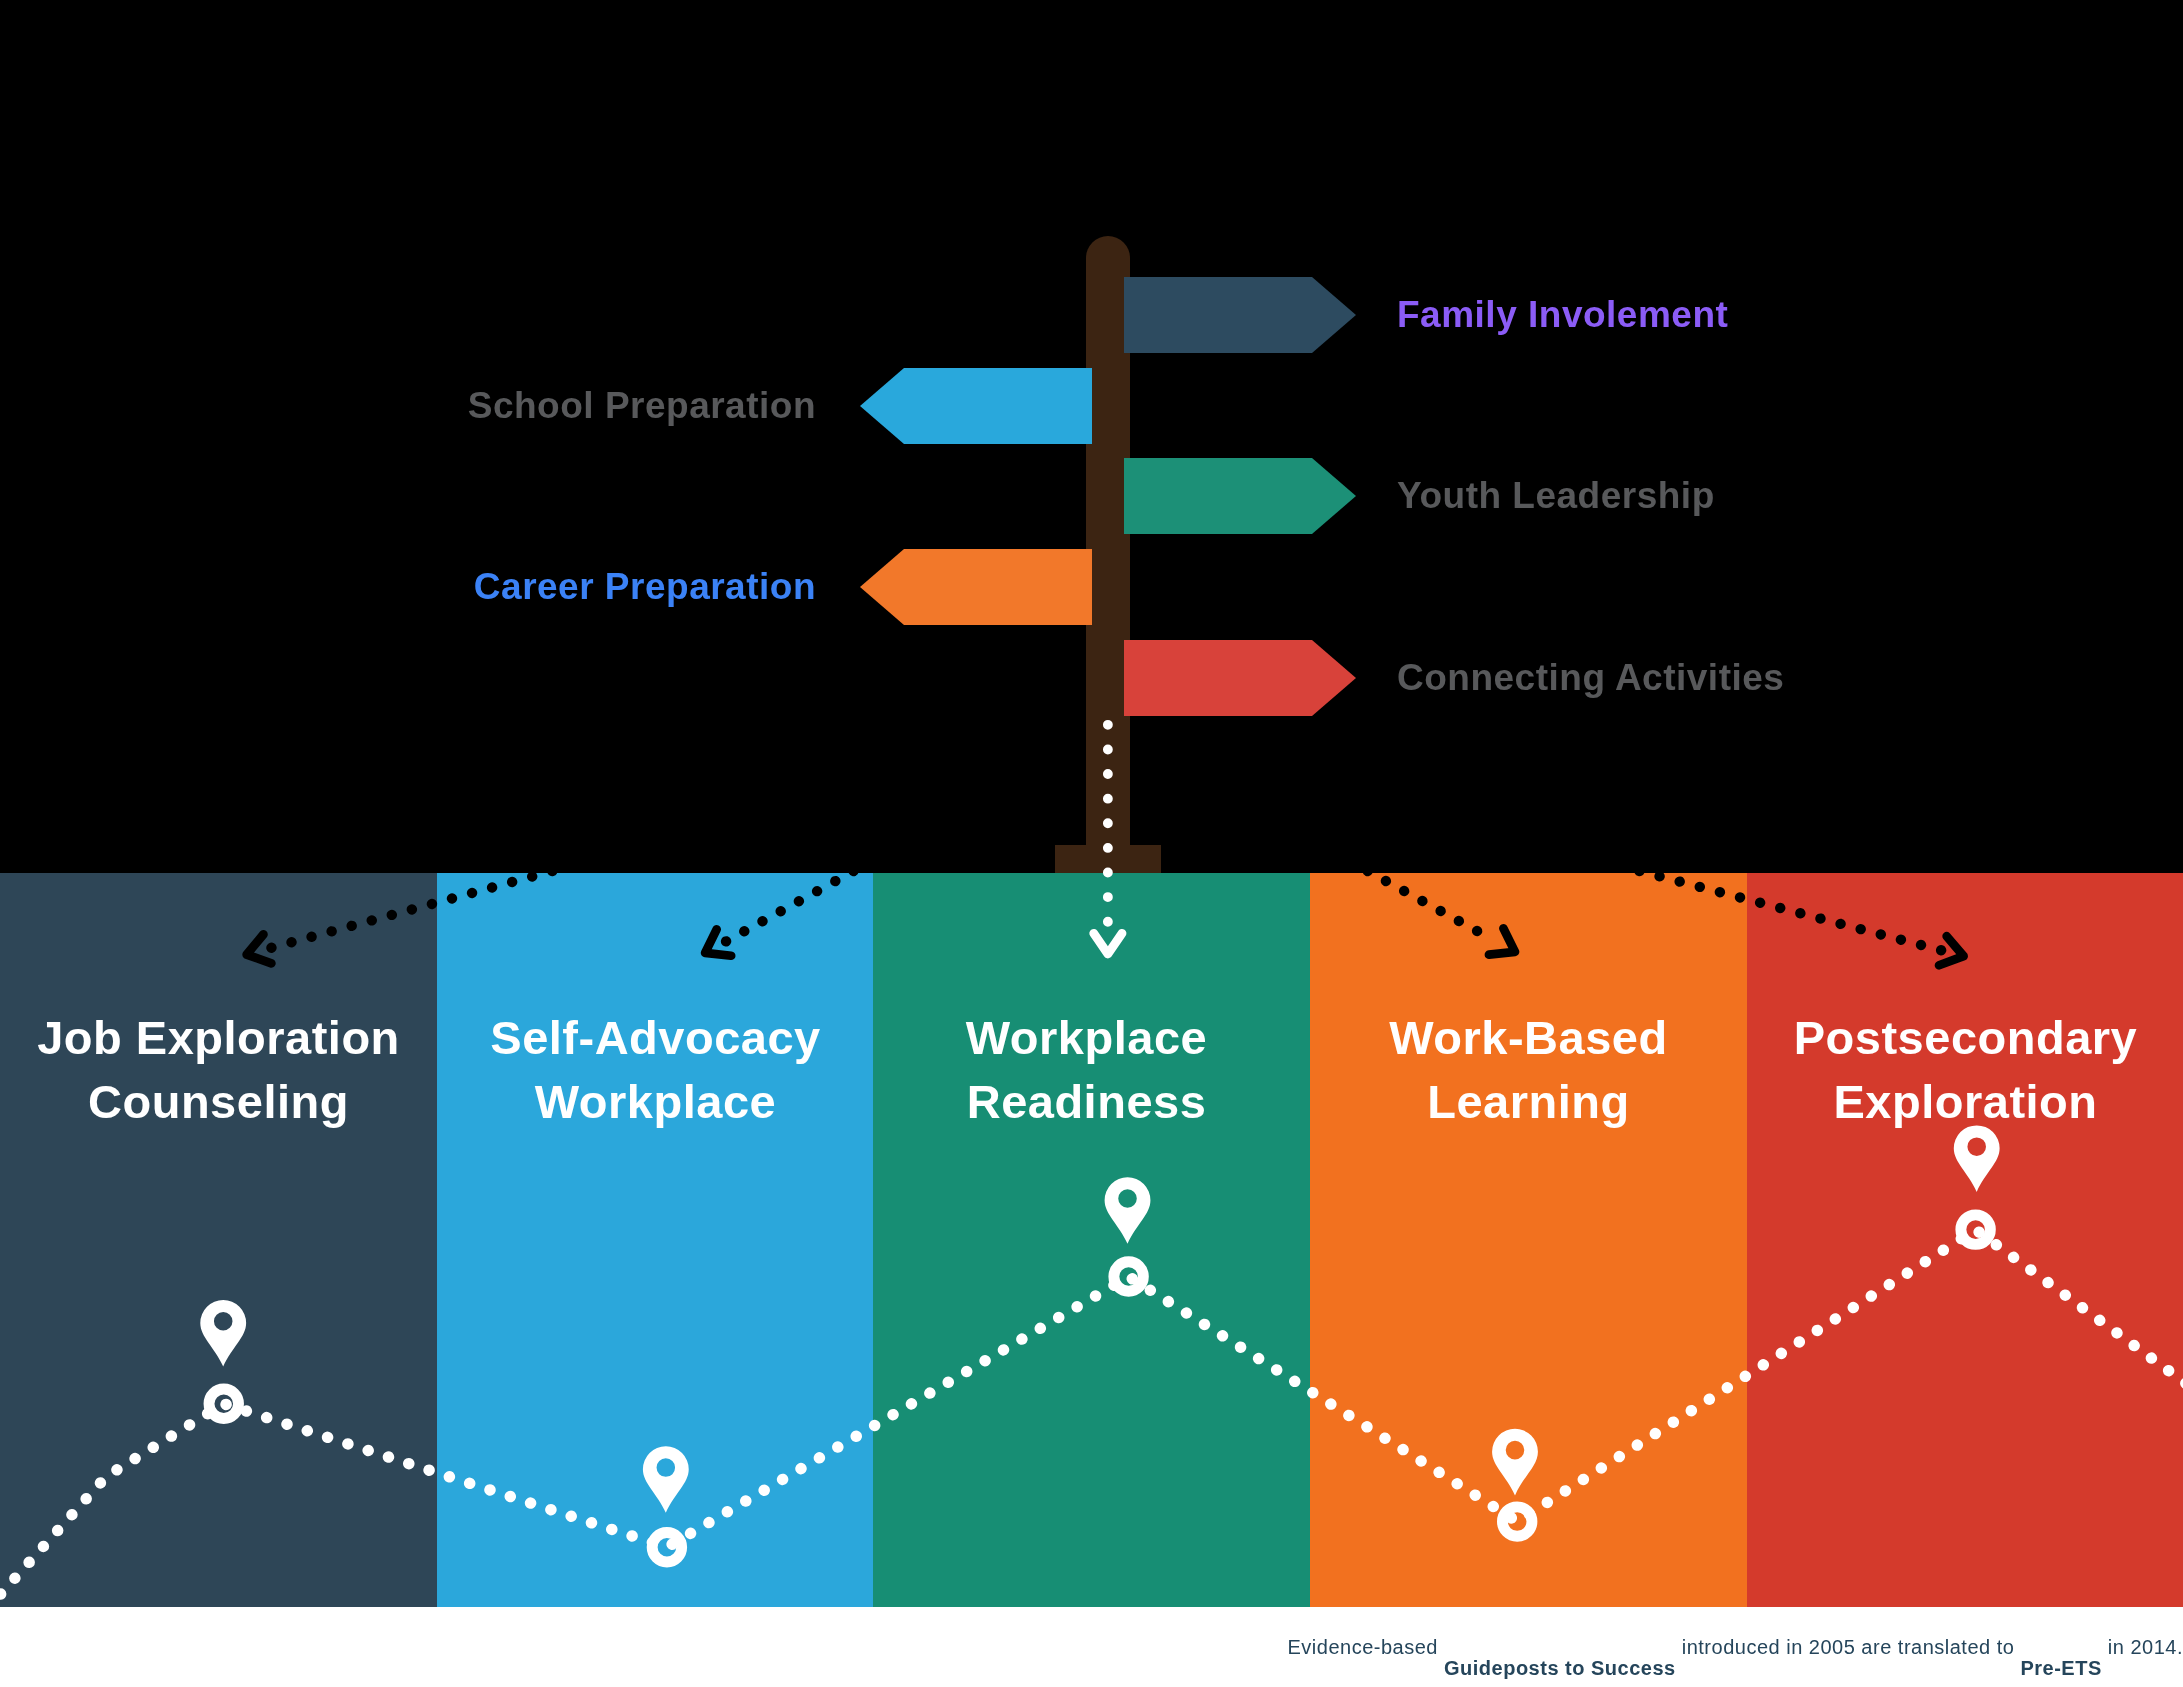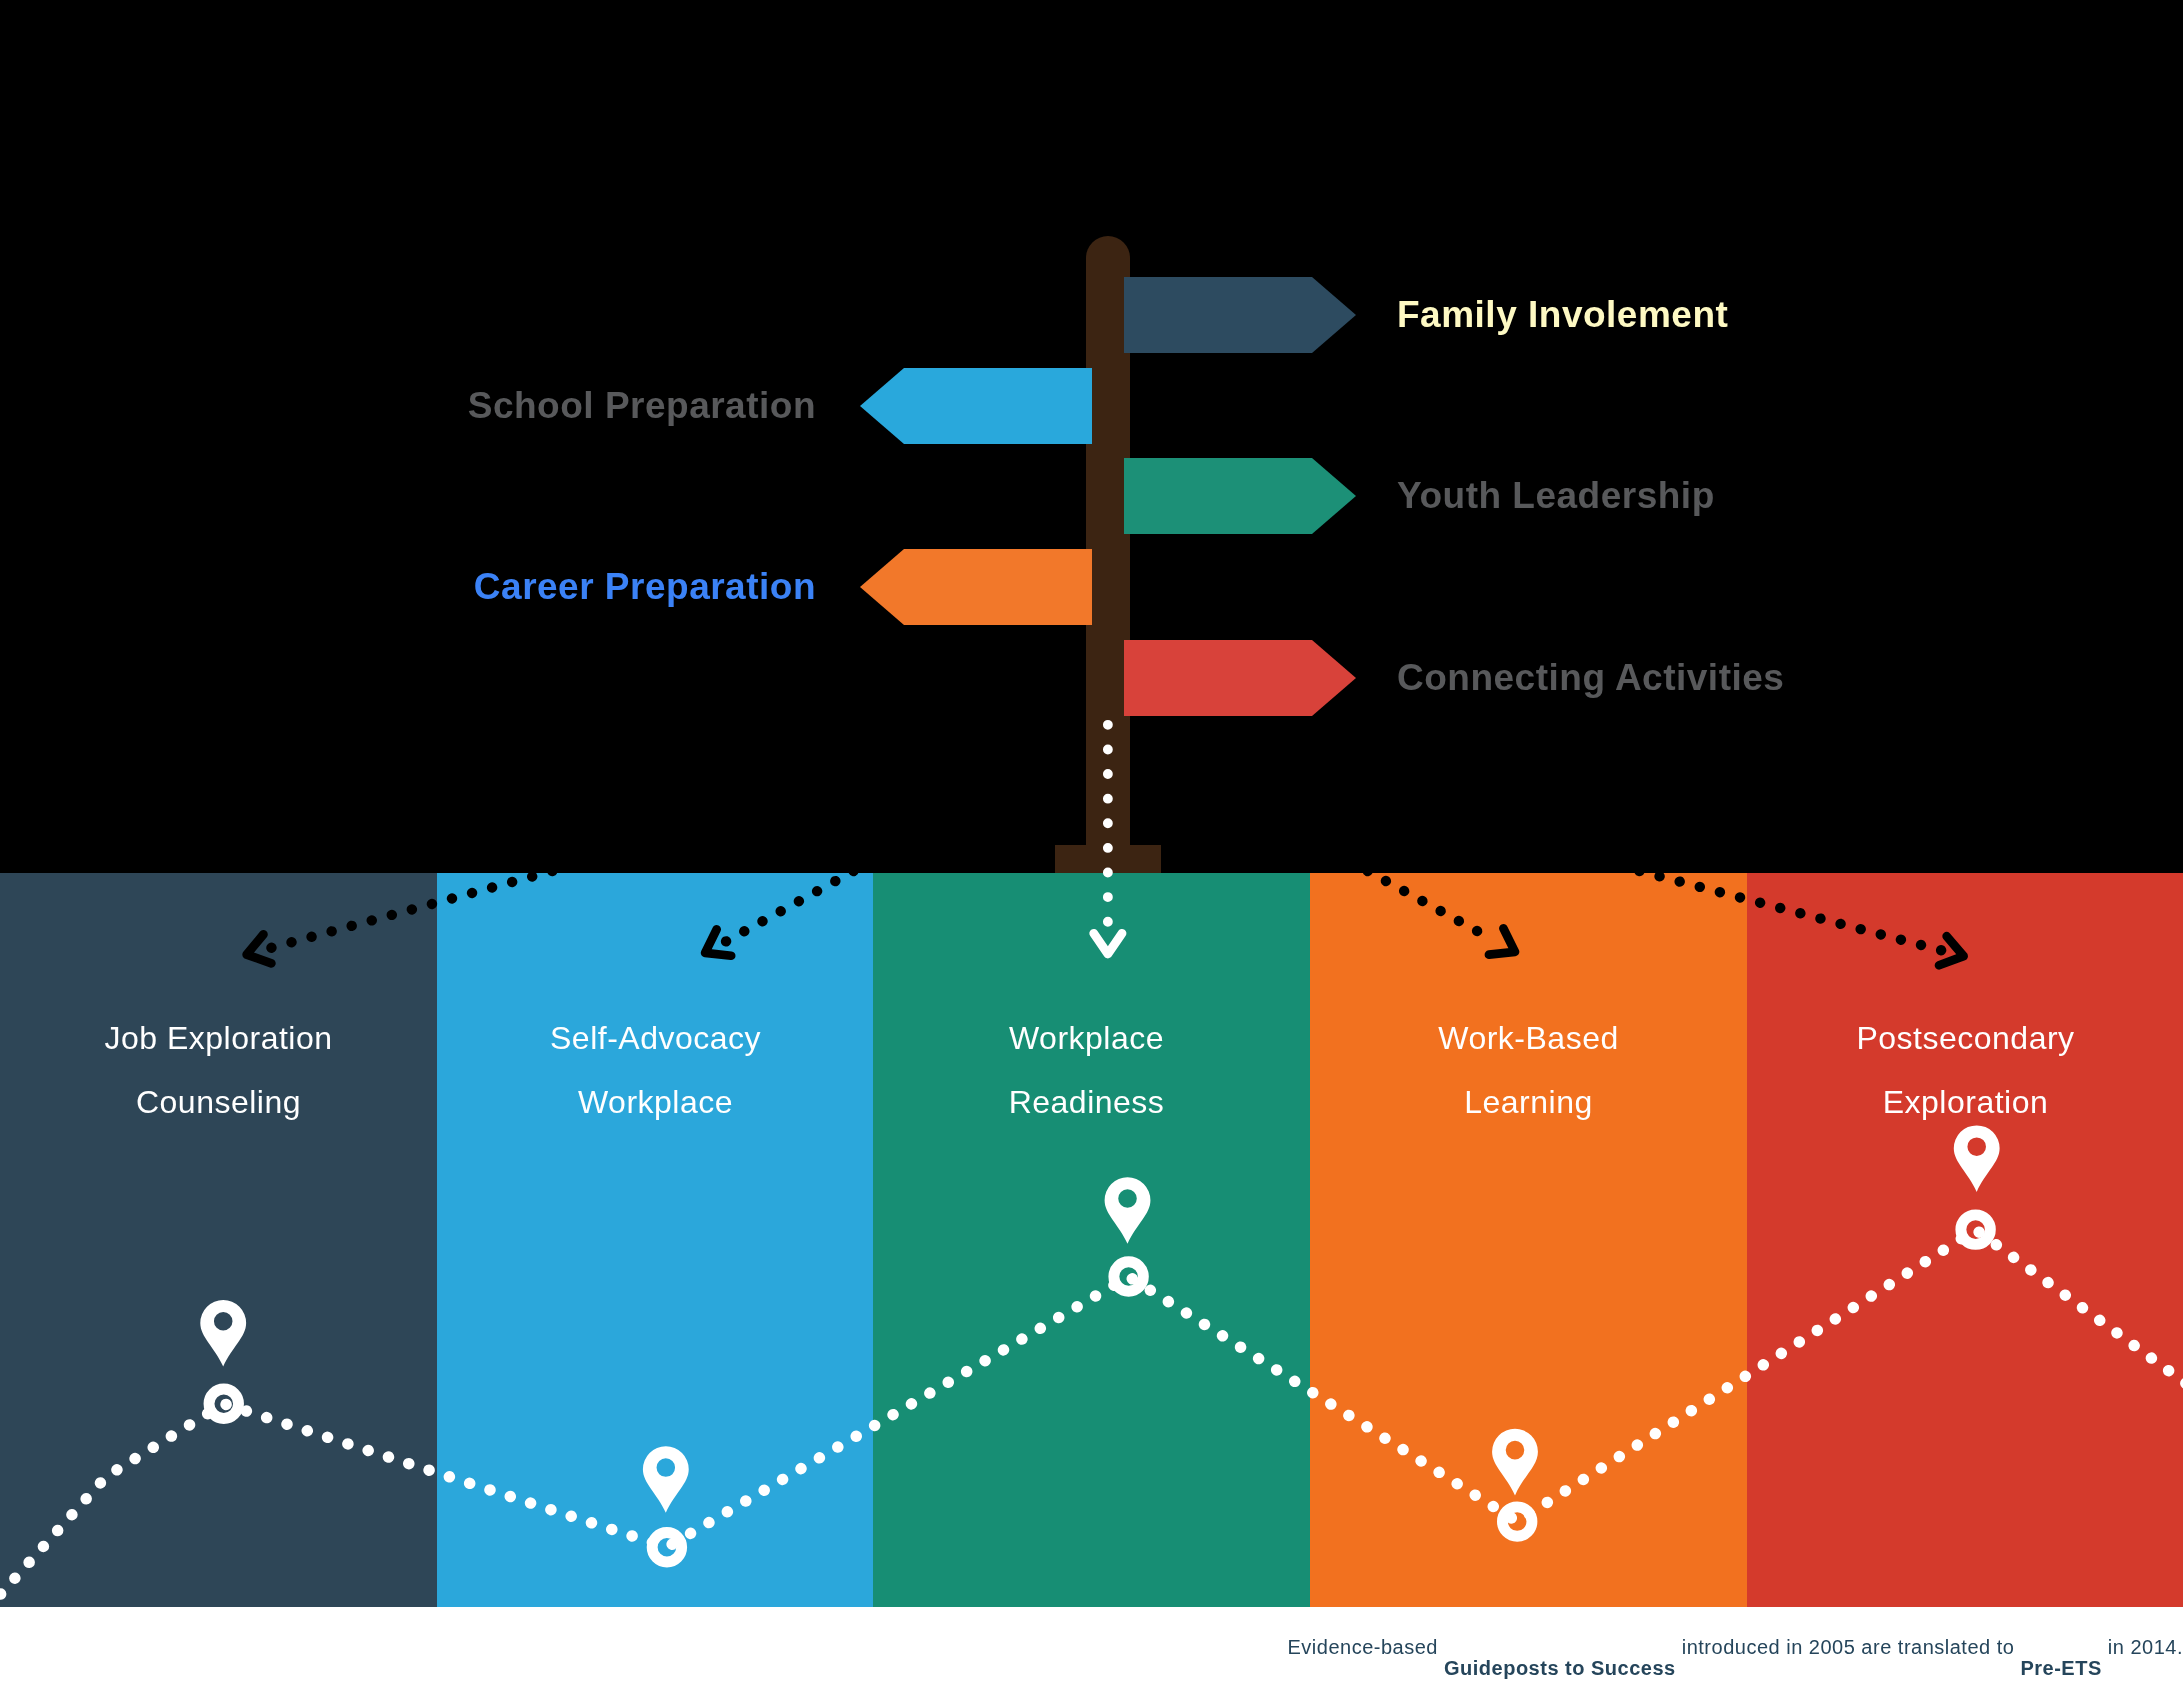--- a/index.html
+++ b/index.html
@@ -16,21 +16,21 @@
   .sign-label{
     position:absolute;height:76px;display:flex;align-items:center;
     font-size:37px;font-weight:700;letter-spacing:0.5px;white-space:nowrap;
   }
   .sign-label.right{left:1397px;}
   .sign-label.left{right:1367px;justify-content:flex-end;}
   
   .column{position:absolute;top:873px;width:437px;height:734px;}
   .col-title{
     position:absolute;top:1006px;width:437px;text-align:center;color:#fff;
-    font-size:32px;font-weight:400;line-height:64px;letter-spacing:0.5px;
+    font-size:47px;font-weight:700;line-height:64px;letter-spacing:0.5px;
   }
   
   .footer{
     position:absolute;left:0;top:1607px;width:2183px;height:80px;
     display:flex;align-items:center;justify-content:flex-end;
     font-size:20px;letter-spacing:0.5px;white-space:pre;
   }
   .footer .bold{font-weight:700;margin-top:43px;}
   
   #overlay{position:absolute;left:0;top:0;width:2183px;height:1687px;pointer-events:none;}
@@ -42,21 +42,21 @@
 
   <div class="pole" style="background: rgb(60, 36, 18);"></div>
   <div class="pole-base" style="background: rgb(60, 36, 18);"></div>
 
   <div class="sign-arrow right" style="top: 277px; background: rgb(45, 75, 96);"></div>
   <div class="sign-arrow left" style="top: 368px; background: rgb(41, 168, 220);"></div>
   <div class="sign-arrow right" style="top: 458px; background: rgb(28, 144, 119);"></div>
   <div class="sign-arrow left" style="top: 549px; background: rgb(242, 120, 42);"></div>
   <div class="sign-arrow right" style="top: 640px; background: rgb(216, 66, 58);"></div>
 
-  <div class="sign-label right" style="top: 277px; color: #fef9c3;">Family Involement</div>
+  <div class="sign-label right" style="top: 277px; color: #8b5cf6;">Family Involement</div>
   <div class="sign-label left" style="top: 368px; color: rgb(88, 89, 91);">School Preparation</div>
   <div class="sign-label right" style="top: 458px; color: rgb(88, 89, 91);">Youth Leadership</div>
   <div class="sign-label left" style="top: 549px; color: #3b82f6;">Career Preparation</div>
   <div class="sign-label right" style="top: 640px; color: rgb(88, 89, 91);">Connecting Activities</div>
 
   <div class="column" style="left: 0px; background: rgb(46, 70, 87);"></div>
   <div class="column" style="left: 437px; background: rgb(43, 167, 219);"></div>
   <div class="column" style="left: 873px; background: rgb(23, 142, 116);"></div>
   <div class="column" style="left: 1310px; background: rgb(242, 113, 31);"></div>
   <div class="column" style="left: 1747px; background: rgb(212, 58, 44);"></div>

